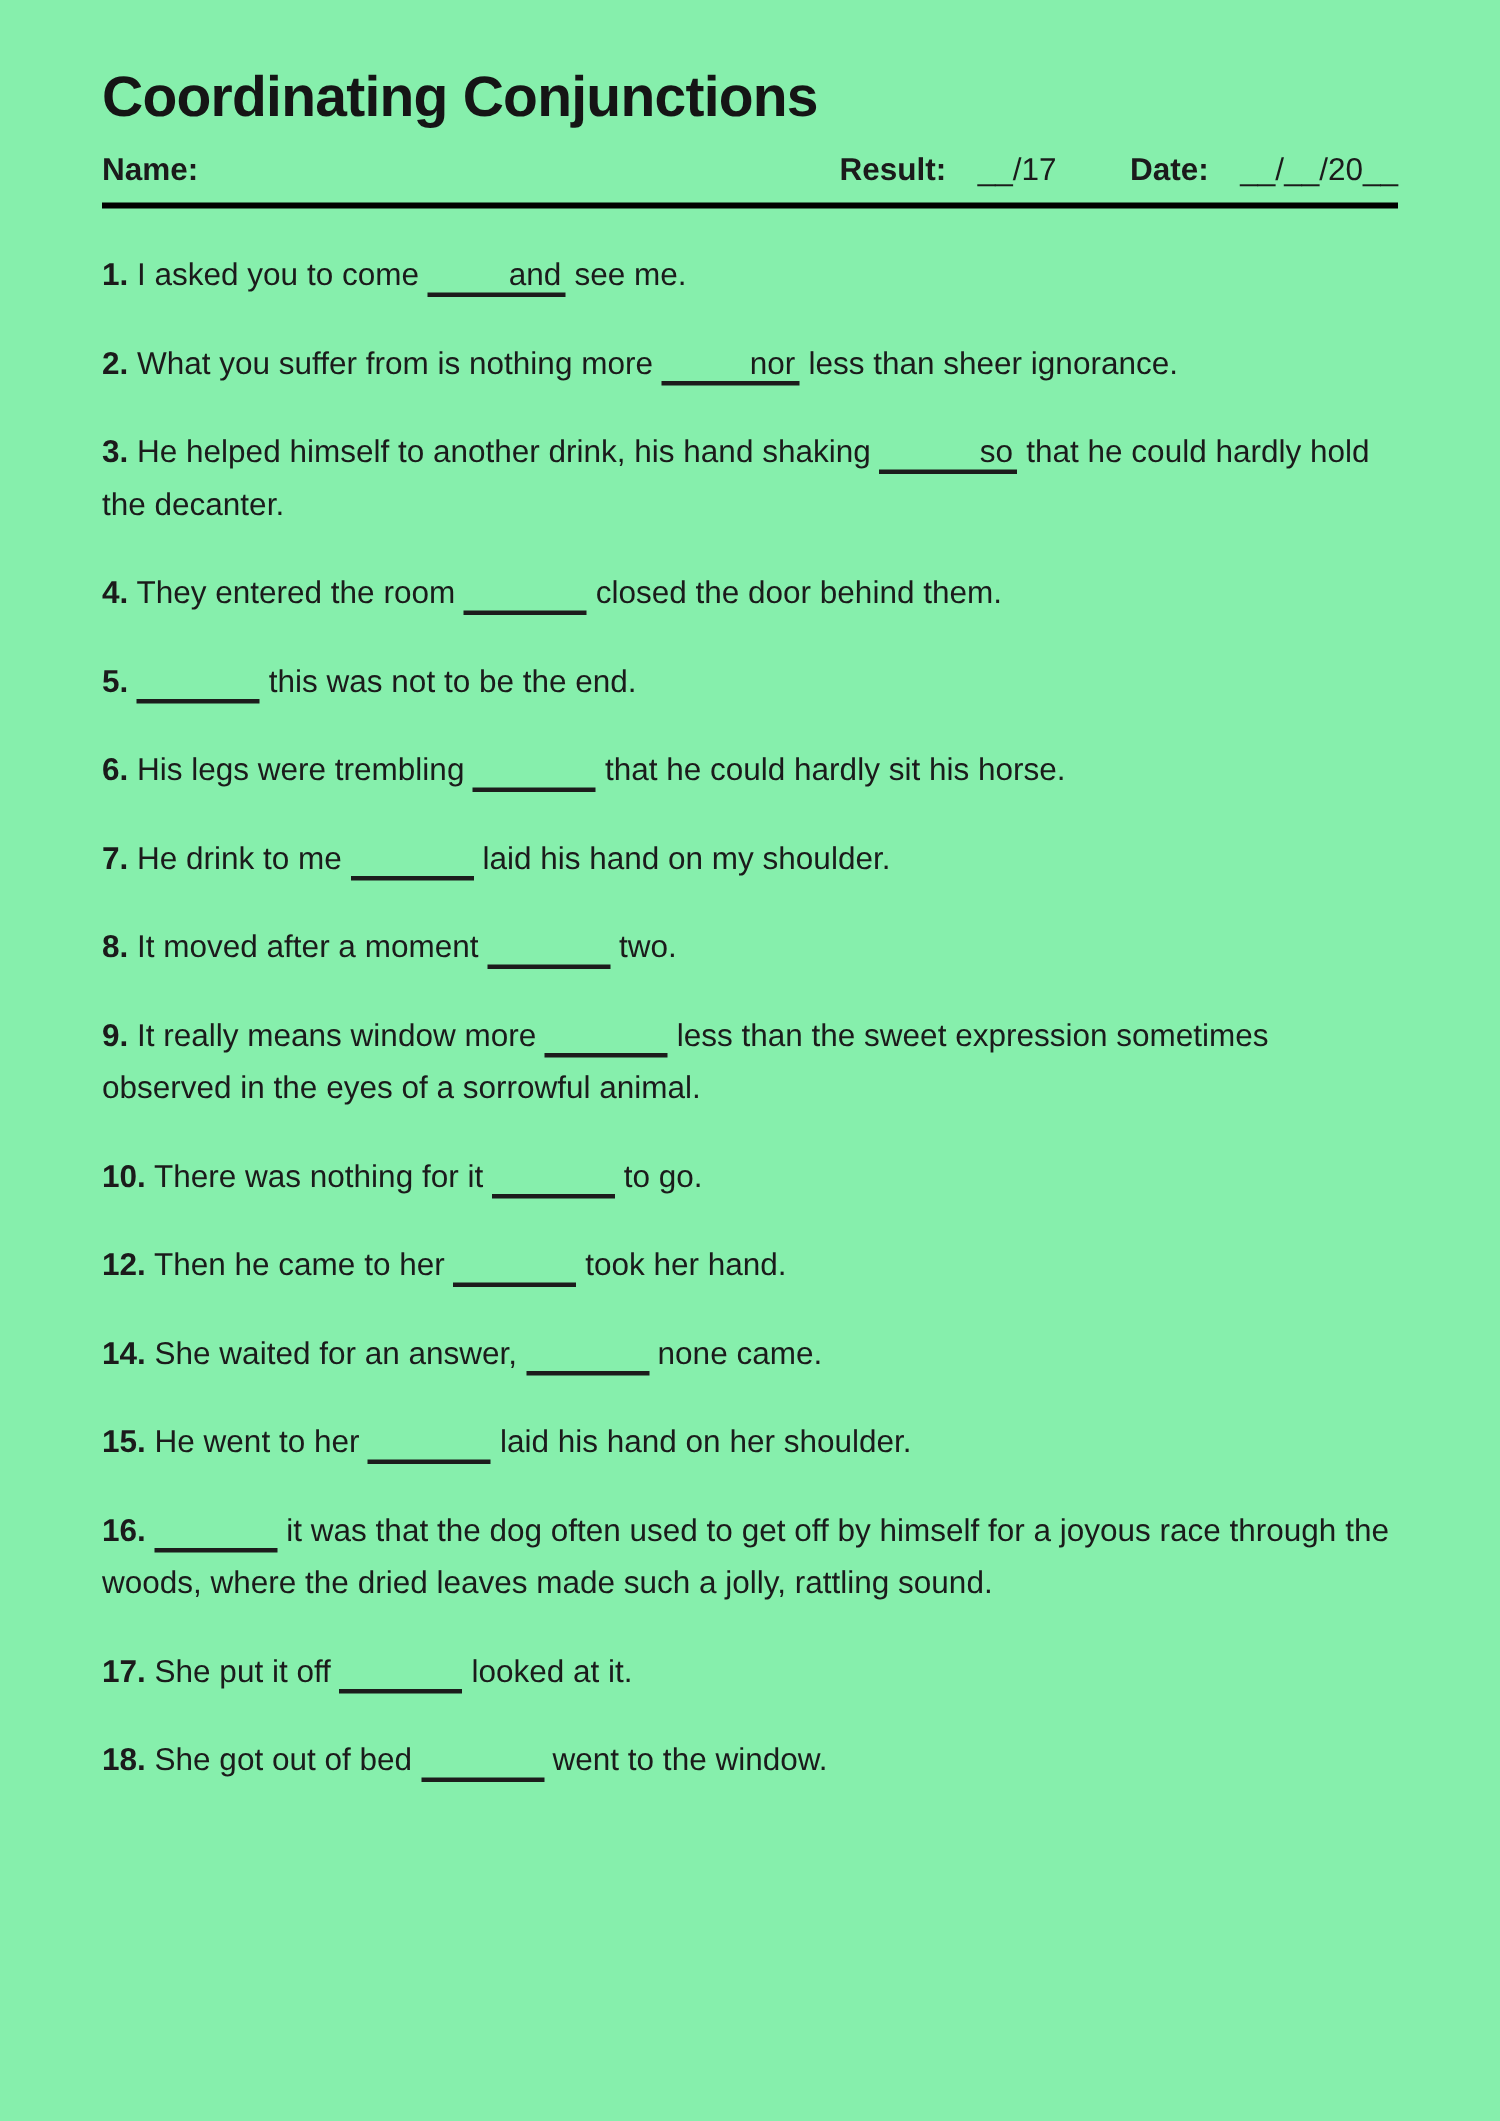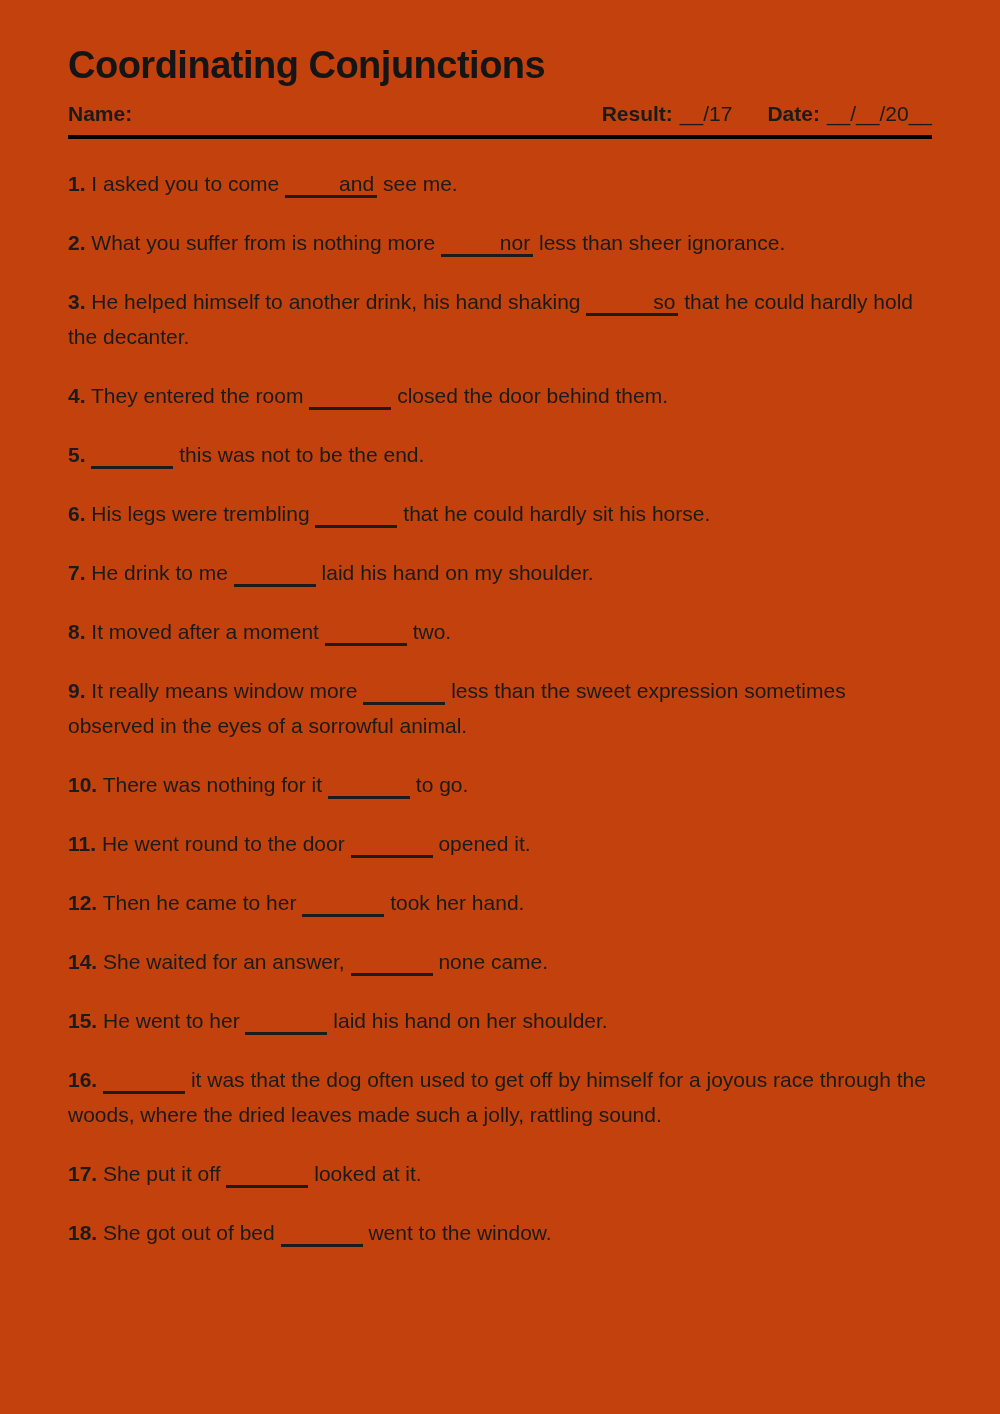--- a/index.html
+++ b/index.html
@@ -5,21 +5,21 @@
   html, body {
     margin: 0;
     padding: 0;
     background: #ffffff;
   }
   .page {
     position: relative;
     width: 1000px;
     height: 1414px;
     box-sizing: border-box;
-    background: #c2410c;
+    background: #86efac;
     padding: 44px 68px 40px 68px;
     font-family: "Liberation Sans", sans-serif;
     color: #1b1b1b;
   }
   .b { font-weight: bold; }
   h1.title {
     font-size: 38px;
     font-weight: bold;
     margin: 0;
     letter-spacing: -0.5px;
@@ -29,21 +29,21 @@
     display: flex;
     align-items: baseline;
     margin-top: 15px;
     font-size: 21px;
     white-space: nowrap;
   }
   .header-right {
     margin-left: auto;
     display: flex;
     align-items: baseline;
-    gap: 7px;
+    gap: 21px;
   }
   .date-l { margin-left: 28px; }
   .divider {
     height: 4px;
     background: #000000;
     margin-top: 9px;
   }
   .questions {
     padding-top: 27px;
     font-size: 21px;
@@ -146,26 +146,20 @@
     <span class="post">less than the sweet expression sometimes observed in the eyes of a sorrowful animal.</span>
   </p>
 
   <p class="question">
     <span class="qnum">10.</span>
     <span class="pre">There was nothing for it</span>
     <span class="blank"><span class="ans">&nbsp;</span></span>
     <span class="post">to go.</span>
   </p>
 
-  <p class="question">
-    <span class="qnum">11.</span>
-    <span class="pre">He went round to the door</span>
-    <span class="blank"><span class="ans">&nbsp;</span></span>
-    <span class="post">opened it.</span>
-  </p>
 
   <p class="question">
     <span class="qnum">12.</span>
     <span class="pre">Then he came to her</span>
     <span class="blank"><span class="ans">&nbsp;</span></span>
     <span class="post">took her hand.</span>
   </p>
 
 
   <p class="question">

